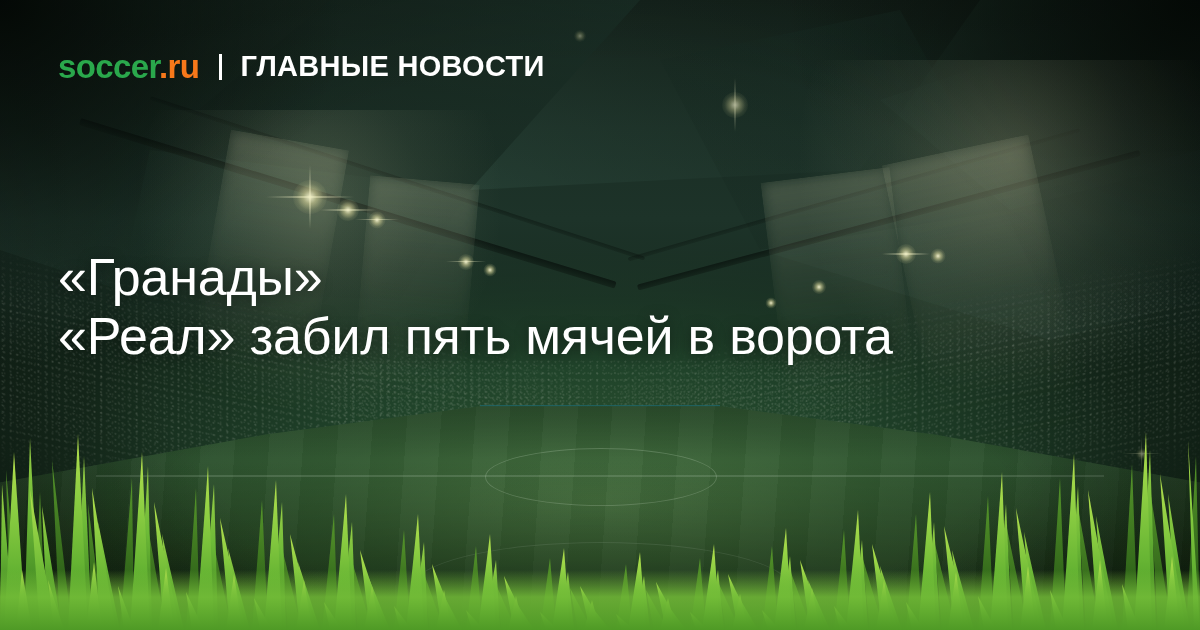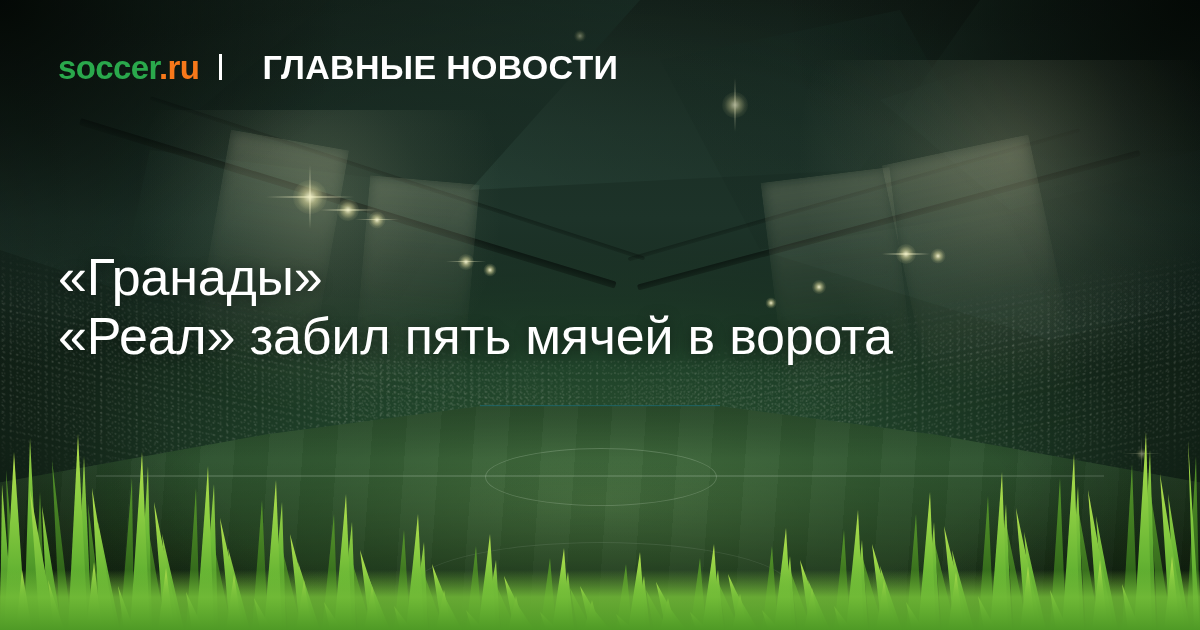--- a/index.html
+++ b/index.html
@@ -182,26 +182,25 @@
   .logo .soccer { color: #2aa84c; }
   .logo .ru { color: #f7781a; }
   .sep {
     width: 3px; height: 26px;
     background: #ffffff;
     margin: 0 18px 0 20px;
     flex: none;
   }
   .section-title {
     color: #ffffff;
-    font-size: 34px;
+    font-size: 29px;
     font-weight: 700;
     letter-spacing: 0.3px;
     line-height: 1;
     white-space: nowrap;
-    margin-left: 22px;
   }
 
   
   .headline {
     position: absolute;
     left: 58px; top: 248px;
     width: 1040px;
     z-index: 30;
     color: #ffffff;
     font-size: 52px;

